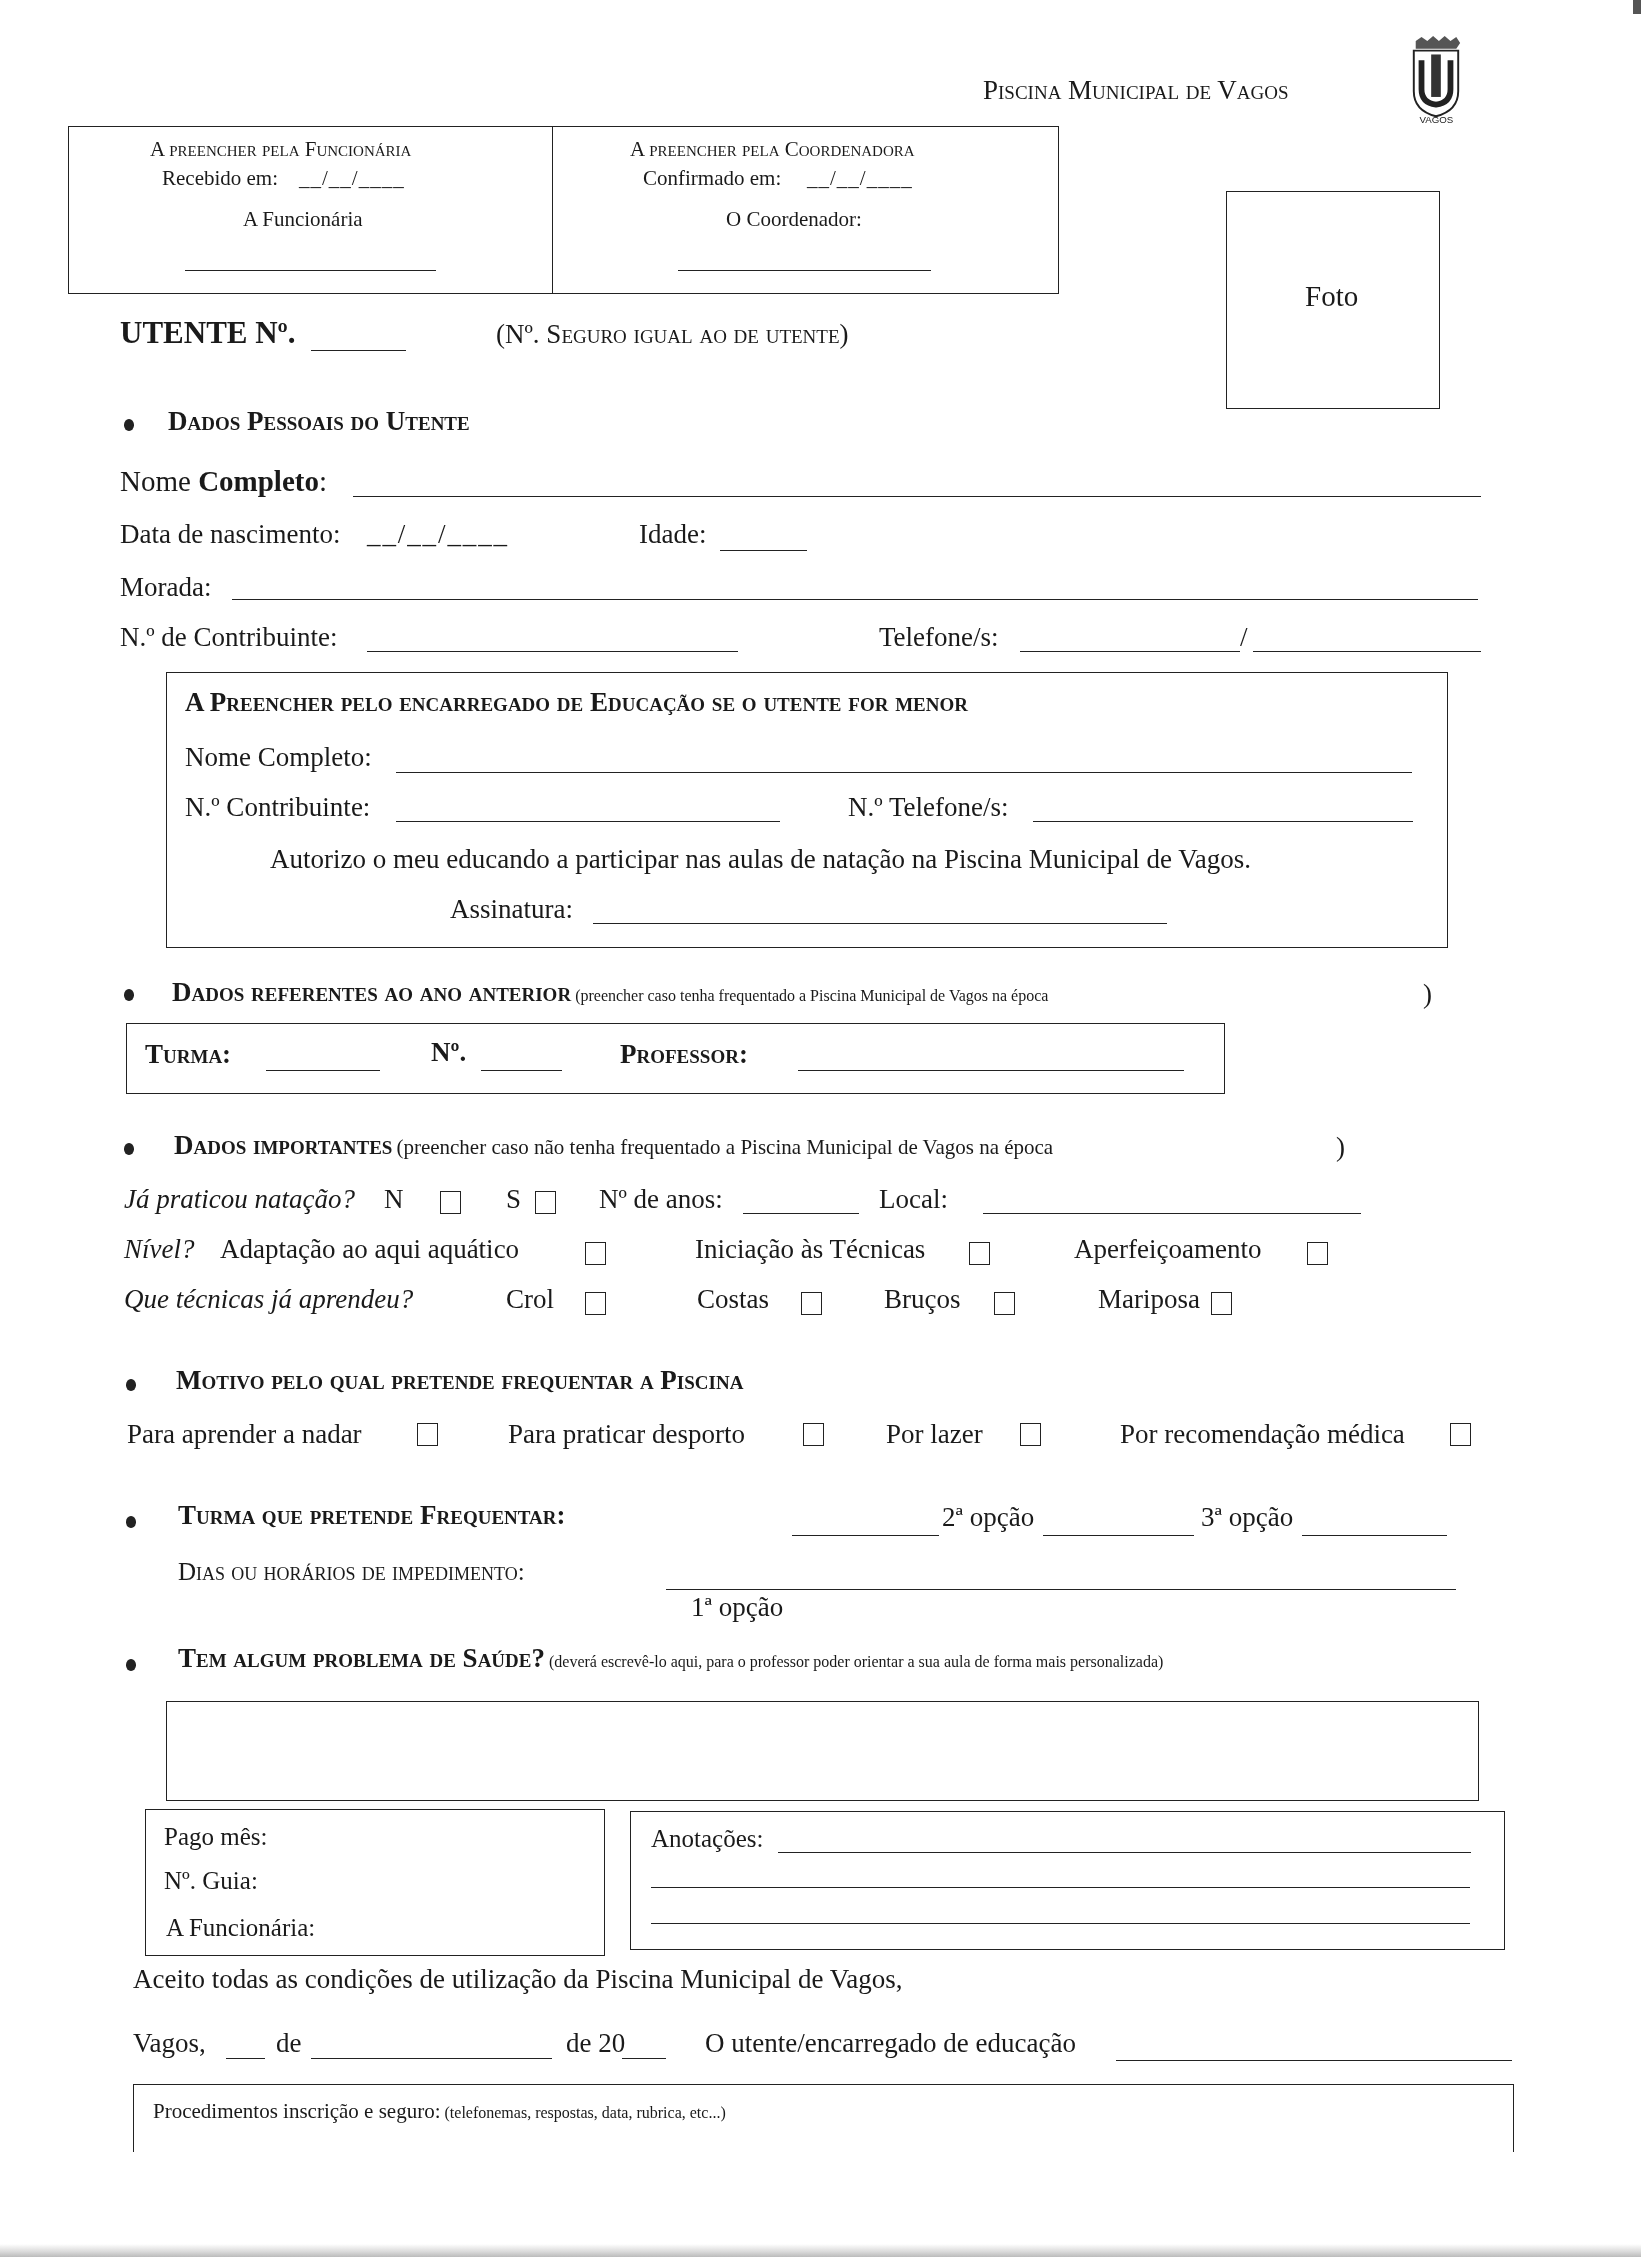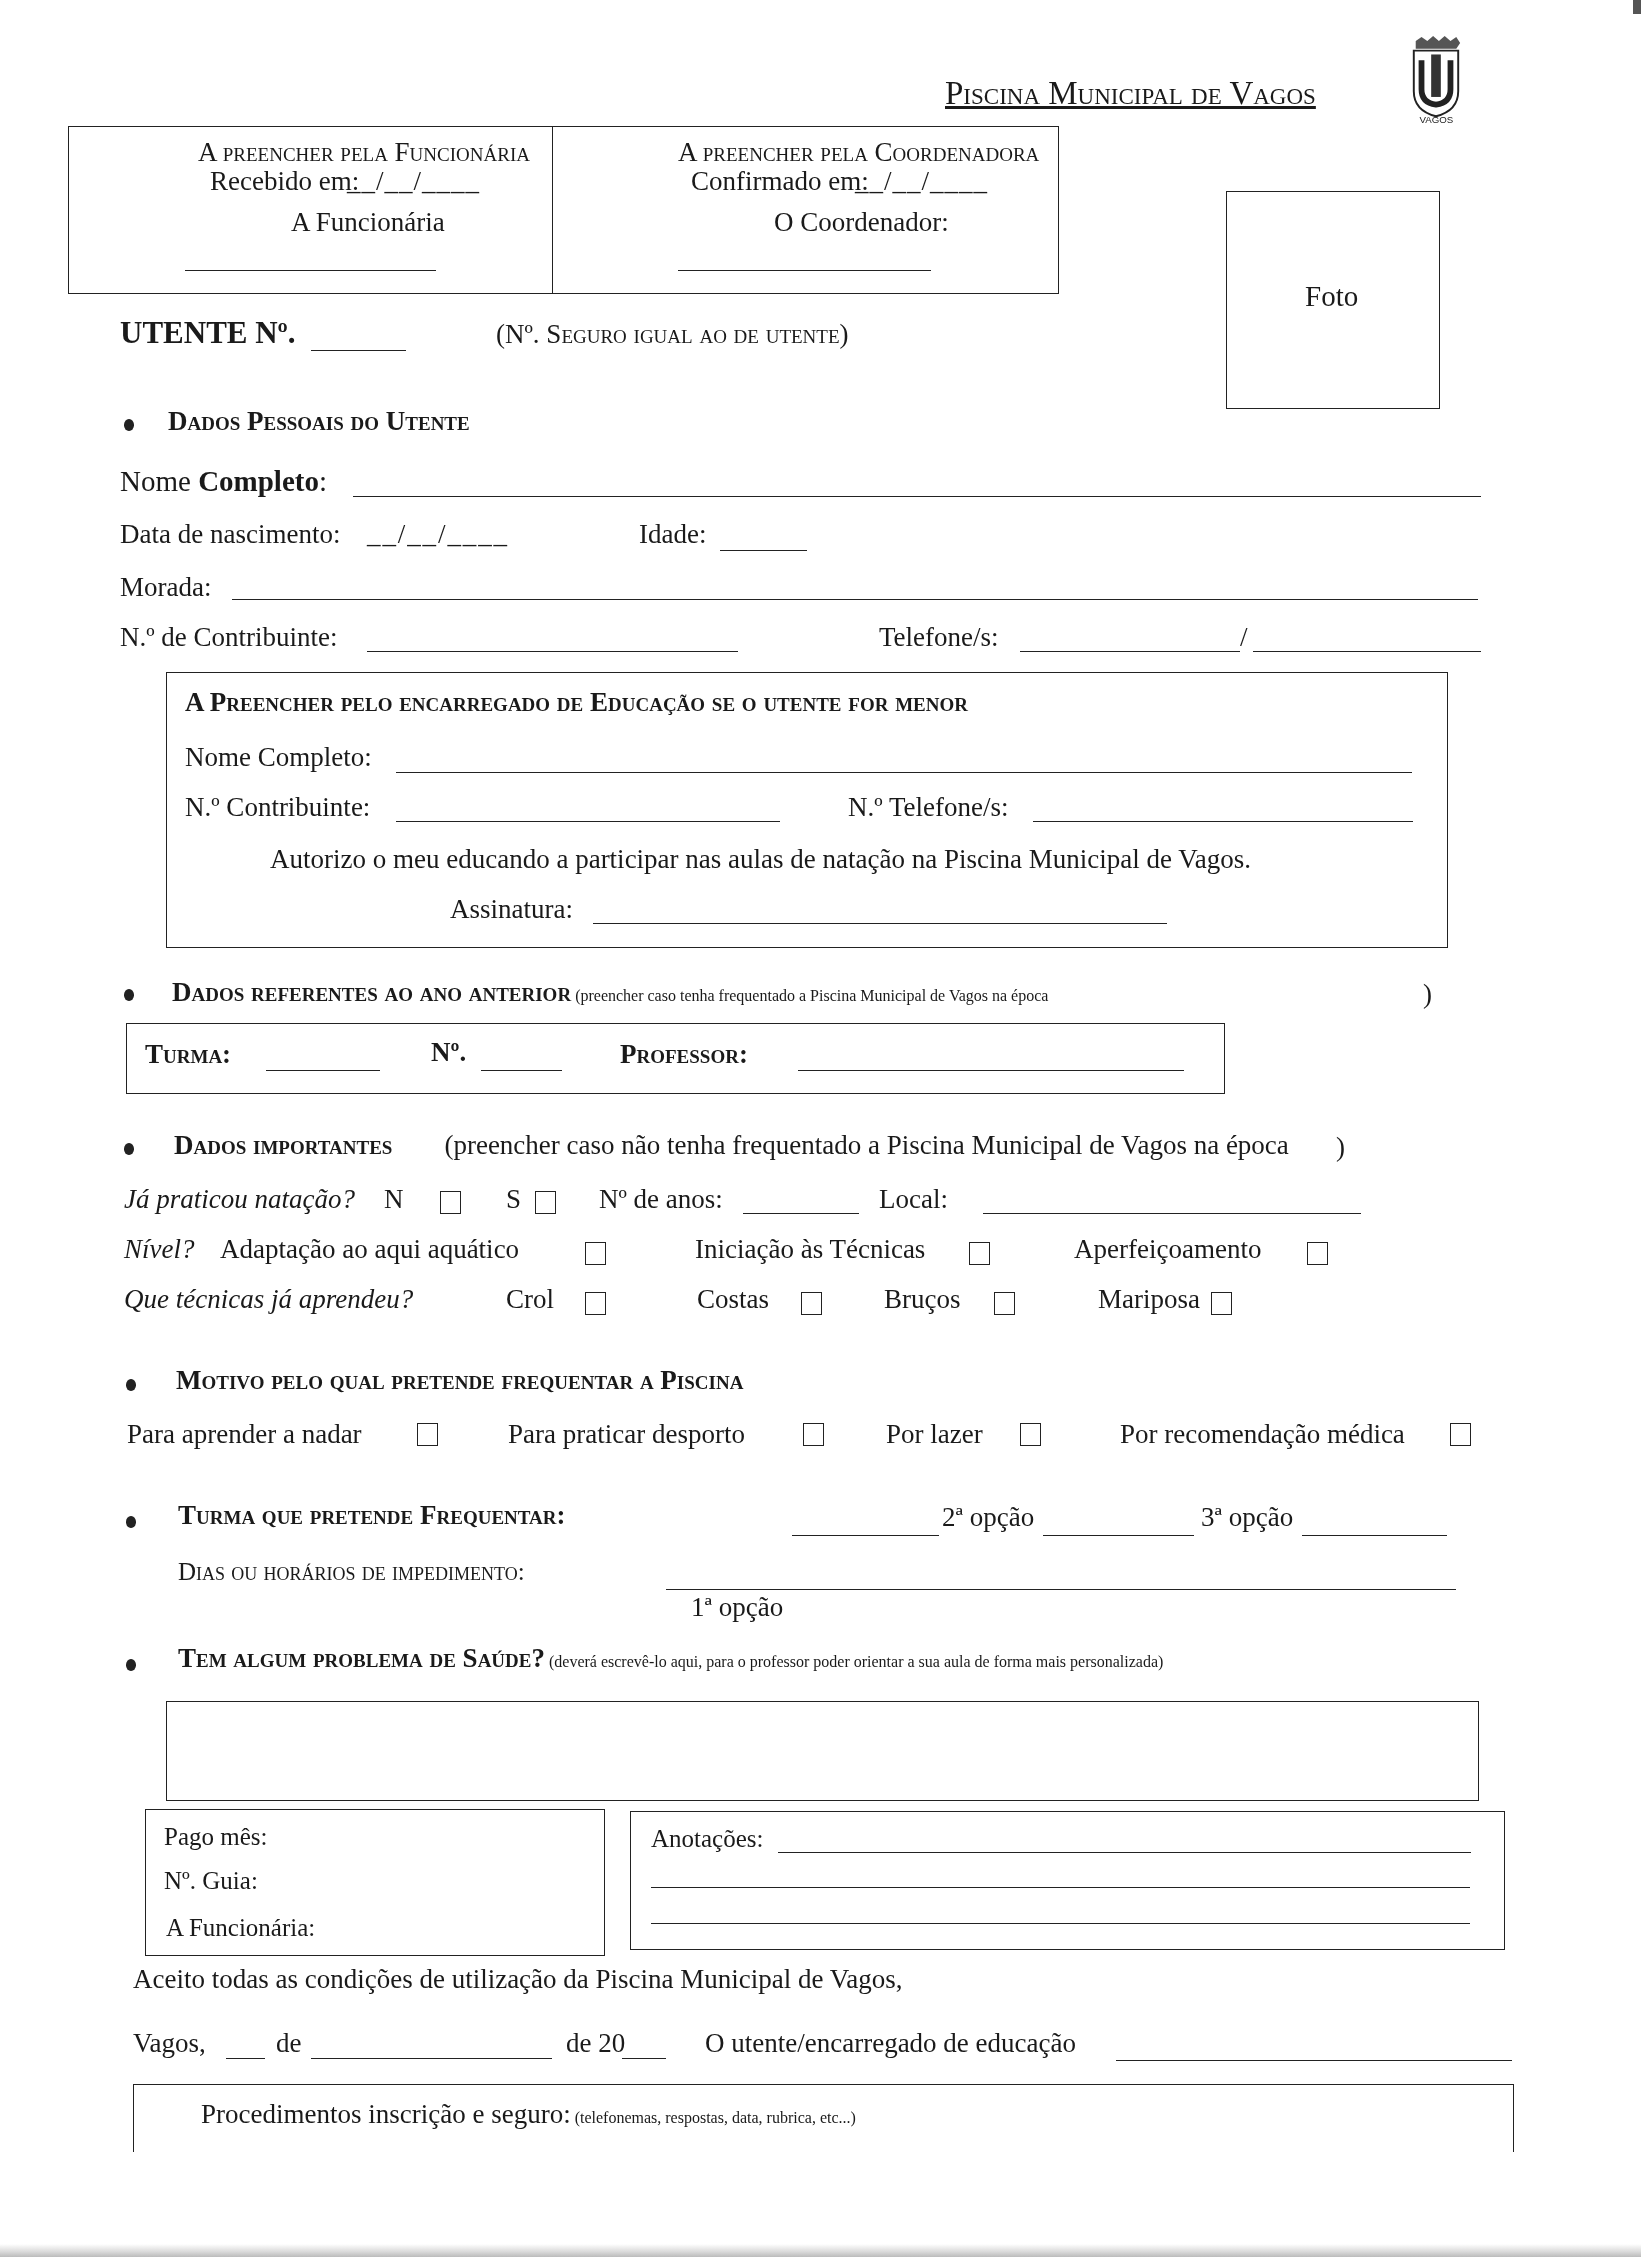--- a/index.html
+++ b/index.html
@@ -10,32 +10,32 @@
   .b{font-weight:bold;}
   .box{position:absolute;border:1.9px solid #222;box-sizing:border-box;}
   .line{position:absolute;border-bottom:1.9px solid #222;height:0;}
   .t{position:absolute;white-space:nowrap;}
   .cb{position:absolute;width:21px;height:23px;border:1.9px solid #222;box-sizing:border-box;background:#fff;}
   .bullet{position:absolute;width:9.7px;height:11.6px;border-radius:50%;background:#222;}
   .f26{font-size:25px;}
   .f28{font-size:27px;}
   .f30{font-size:29px;}
   .f20{font-size:16px;}
-  .f22{font-size:27px;margin-left:48px;}
+  .f22{font-size:21px;}
   .it{font-style:italic;}
   .scanedge{position:absolute;left:0;right:0;bottom:0;height:13.5px;
     background:linear-gradient(to bottom,#fff,#d9d9d9 60%,#bbb);}
   .rightbar{position:absolute;right:0;top:0;width:7.7px;height:13.5px;background:#555;}
 </style>
 </head>
 <body>
 
 <div class="rightbar"></div>
 
-<div class="t sc f26" style="left:945px;top:75px;font-size:33px;text-decoration:underline;">Piscina Municipal de Vagos</div>
+<div class="t sc f26" style="left:983px;top:75px;font-size:27px;">Piscina Municipal de Vagos</div>
 <div class="abs" style="left:1408px;top:35px;width:56px;height:93px;">
   <svg width="56" height="93" viewBox="0 0 58 96">
     <path d="M8 6 L14 2 L20 6 L26 1 L32 6 L38 1 L44 6 L50 2 L54 8 L50 14 L8 14 Z" fill="#555"></path>
     <path d="M6 16 H52 V58 Q52 78 29 84 Q6 78 6 58 Z" fill="#fff" stroke="#222" stroke-width="2"></path>
     <path d="M14 26 V56 Q14 70 29 72 Q44 70 44 56 V26" fill="none" stroke="#222" stroke-width="6"></path>
     <rect x="24" y="20" width="10" height="44" fill="#333"></rect>
   </svg>
   <div class="t" style="left:11.6px;top:79px;font-size:9.7px;font-family:'Liberation Sans',sans-serif;">VAGOS</div>
 </div>
 

